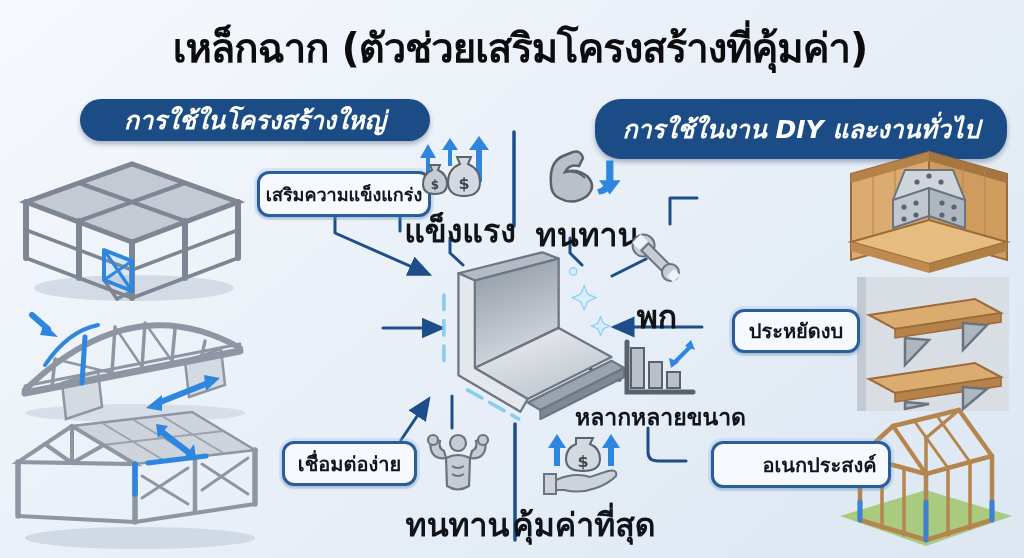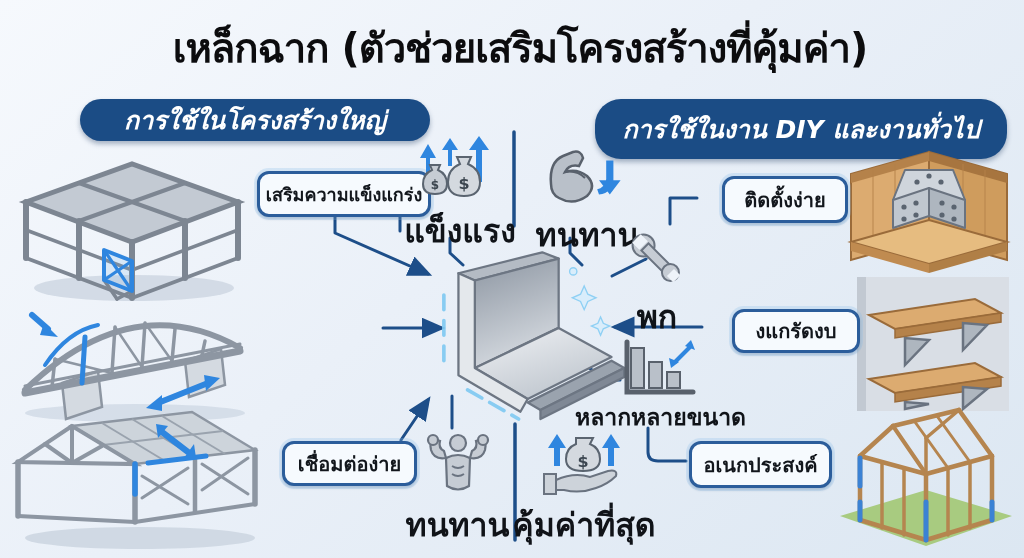--- a/index.html
+++ b/index.html
@@ -249,23 +249,22 @@
     <g stroke="#3b82d4" stroke-width="5" stroke-linecap="round">
       <line x1="30" y1="60" x2="30" y2="88"></line>
       <line x1="30" y1="104" x2="30" y2="122"></line>
       <line x1="96" y1="104" x2="96" y2="142"></line>
       <line x1="162" y1="104" x2="162" y2="122"></line>
     </g>
   </svg>
 
   <div class="lbl" style="left:233px;top:171px;width:168px;height:40px;font-size:18px;">เสริมความแข็งแกร่ง</div>
   <div class="lbl" style="left:258px;top:441px;width:129px;height:39px;">เชื่อมต่อง่าย</div>
-  <div class="lbl" style="left:698px;top:176px;width:120px;height:41px;">ติดตั้งง่าย</div>
-  <div class="lbl" style="left:708px;top:309px;width:122px;height:38px;">งแกรัดงบ</div>
-  <div class="lbl" style="left:665px;top:441px;width:137px;height:41px;">อเนกประสงค์</div>
+  <div class="lbl" style="left:708px;top:309px;width:122px;height:38px;">ประหยัดงบ</div>
+  <div class="lbl" style="left:687px;top:441px;width:137px;height:41px;padding-left:37px;">อเนกประสงค์</div>
 
   <div class="feat" style="left:405px;top:136px;width:110px;">
     <svg width="92" height="68" viewBox="0 0 92 68">
       <g fill="#2f86df">
         <path d="M12,38 L12,22 L6,22 L14,8 L22,22 L16,22 L16,38 Z"></path>
         <path d="M34,28 L34,12 L28,12 L36,0 L44,12 L38,12 L38,28 Z" transform="translate(0,2)"></path>
         <path d="M62,46 L62,14 L55,14 L65,0 L75,14 L68,14 L68,46 Z"></path>
       </g>
       <g stroke="#5a6470" stroke-width="2">
         <path d="M18,34 q-9,4 -9,14 q0,10 12,10 q12,0 12,-10 q0,-10 -9,-14 l2,-5 l-10,0 z" fill="#c6ccd4"></path>

